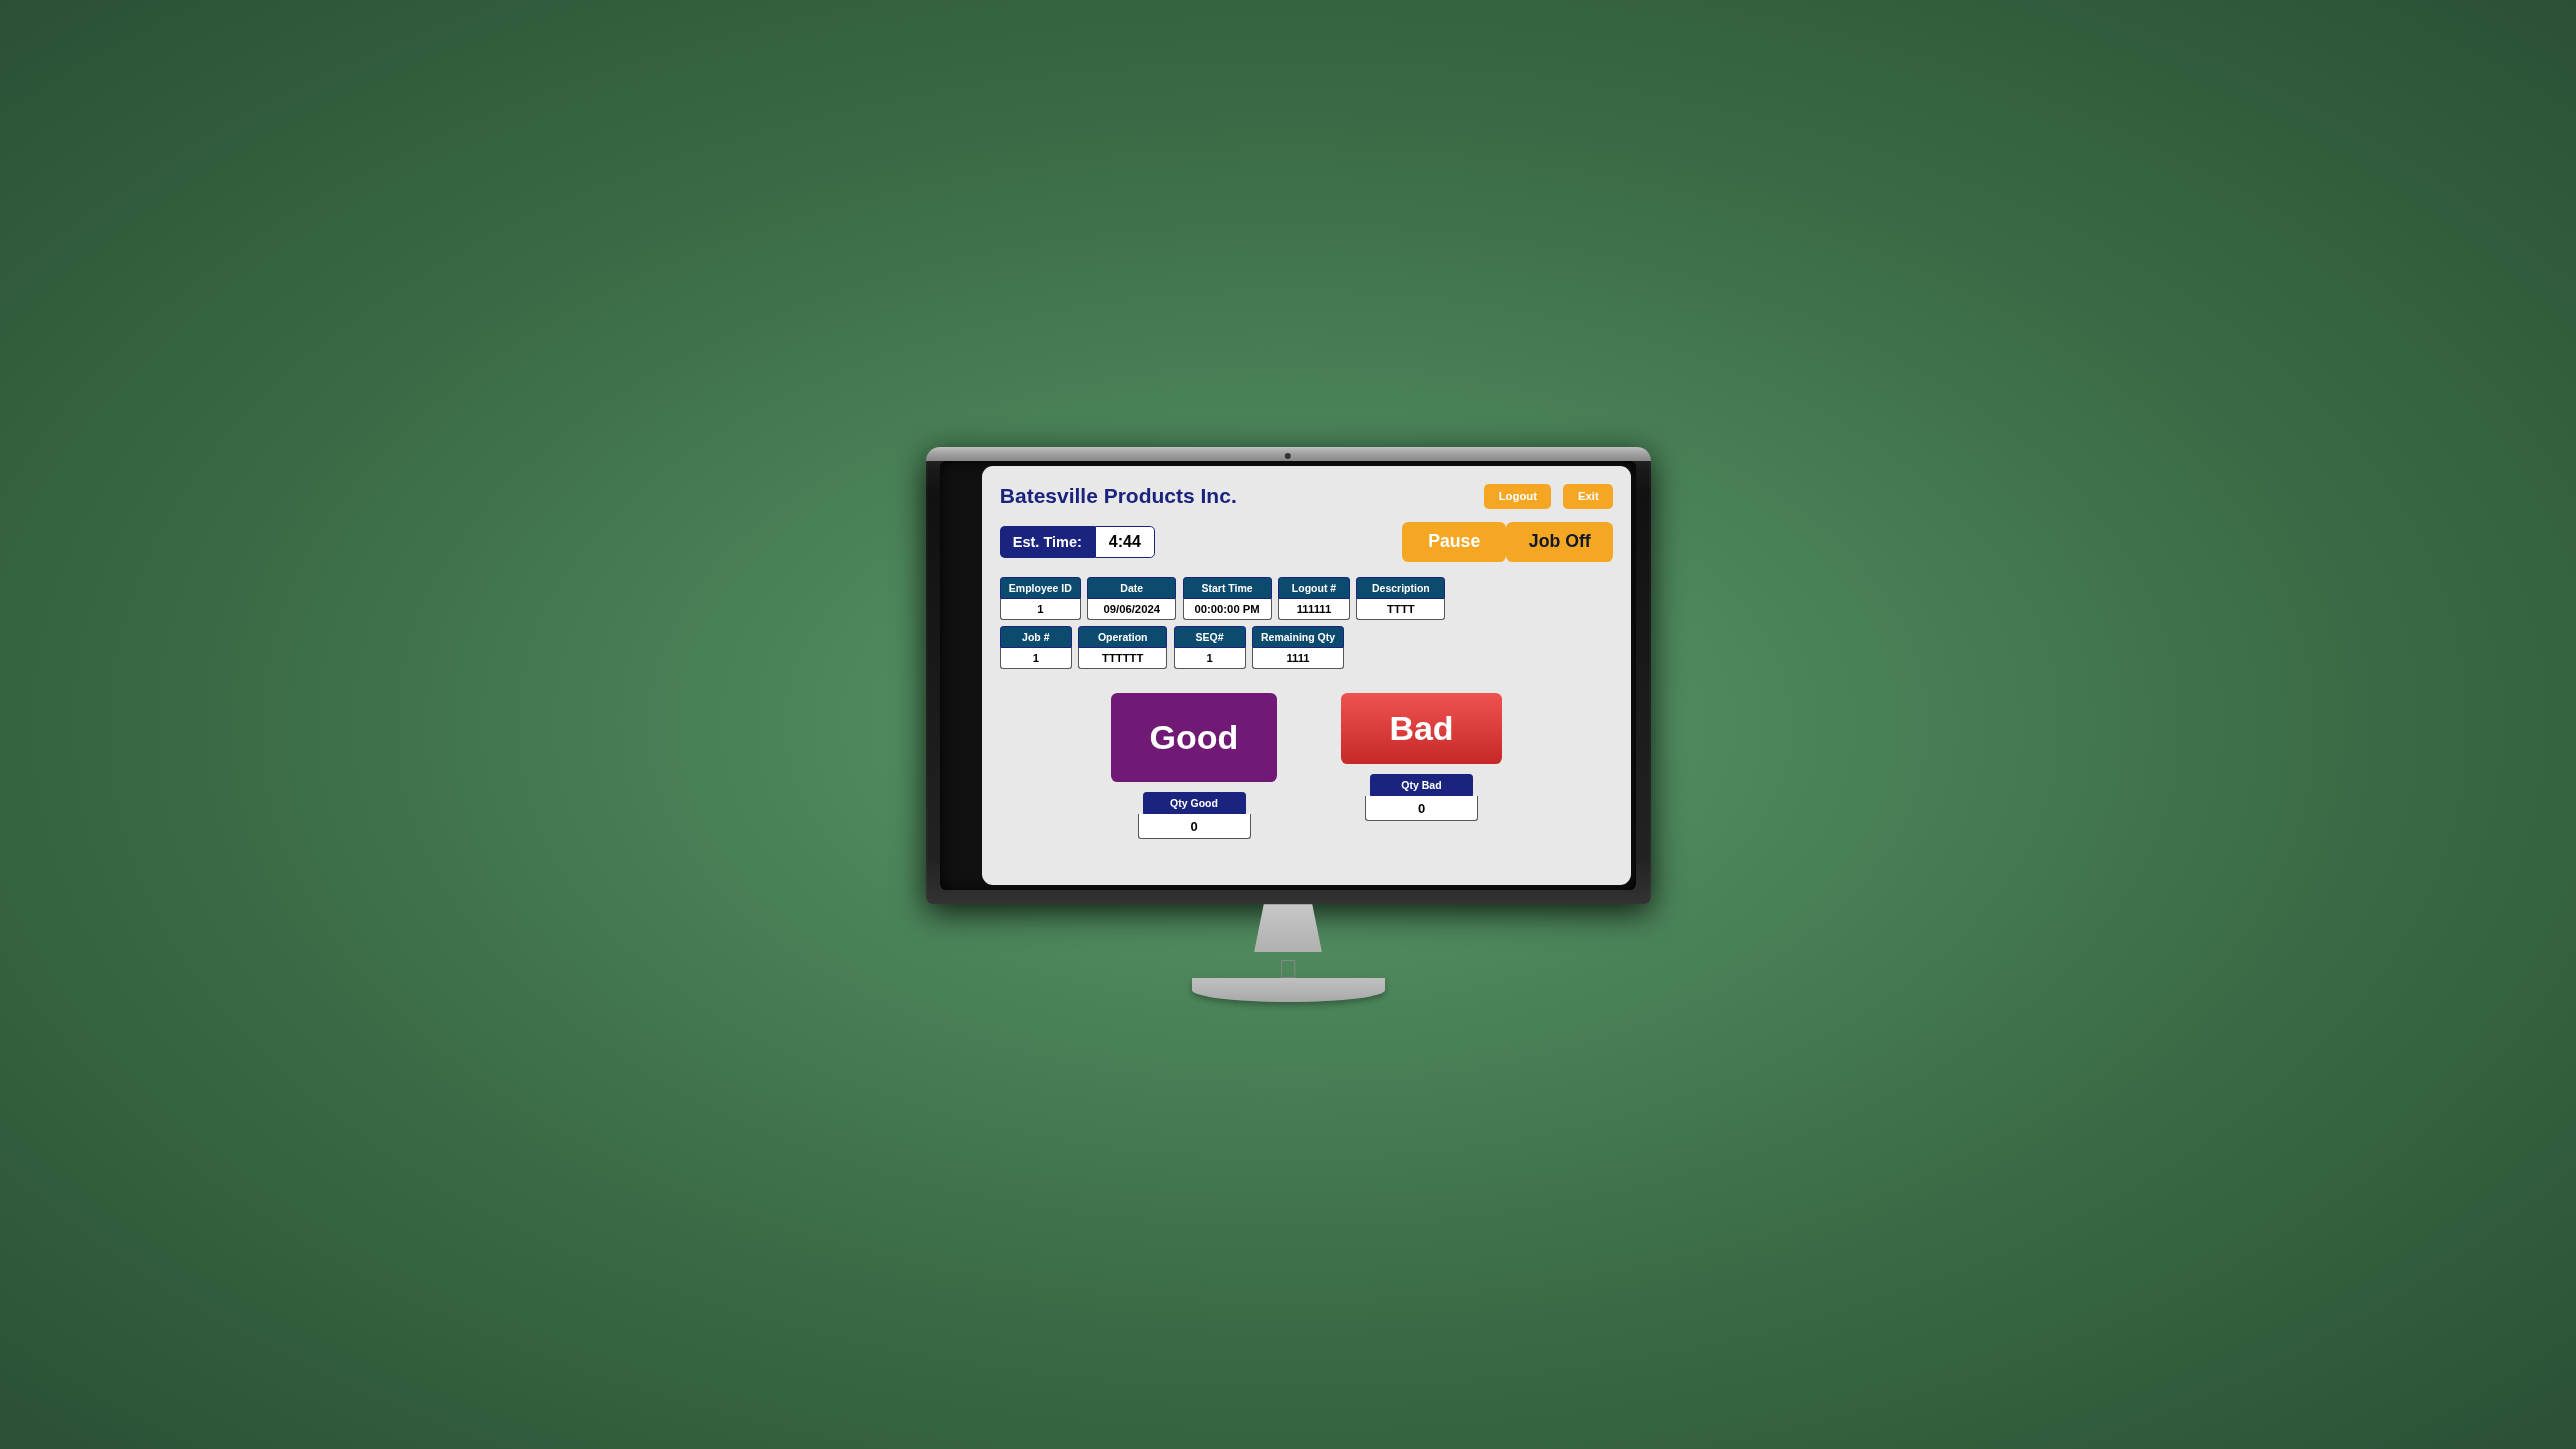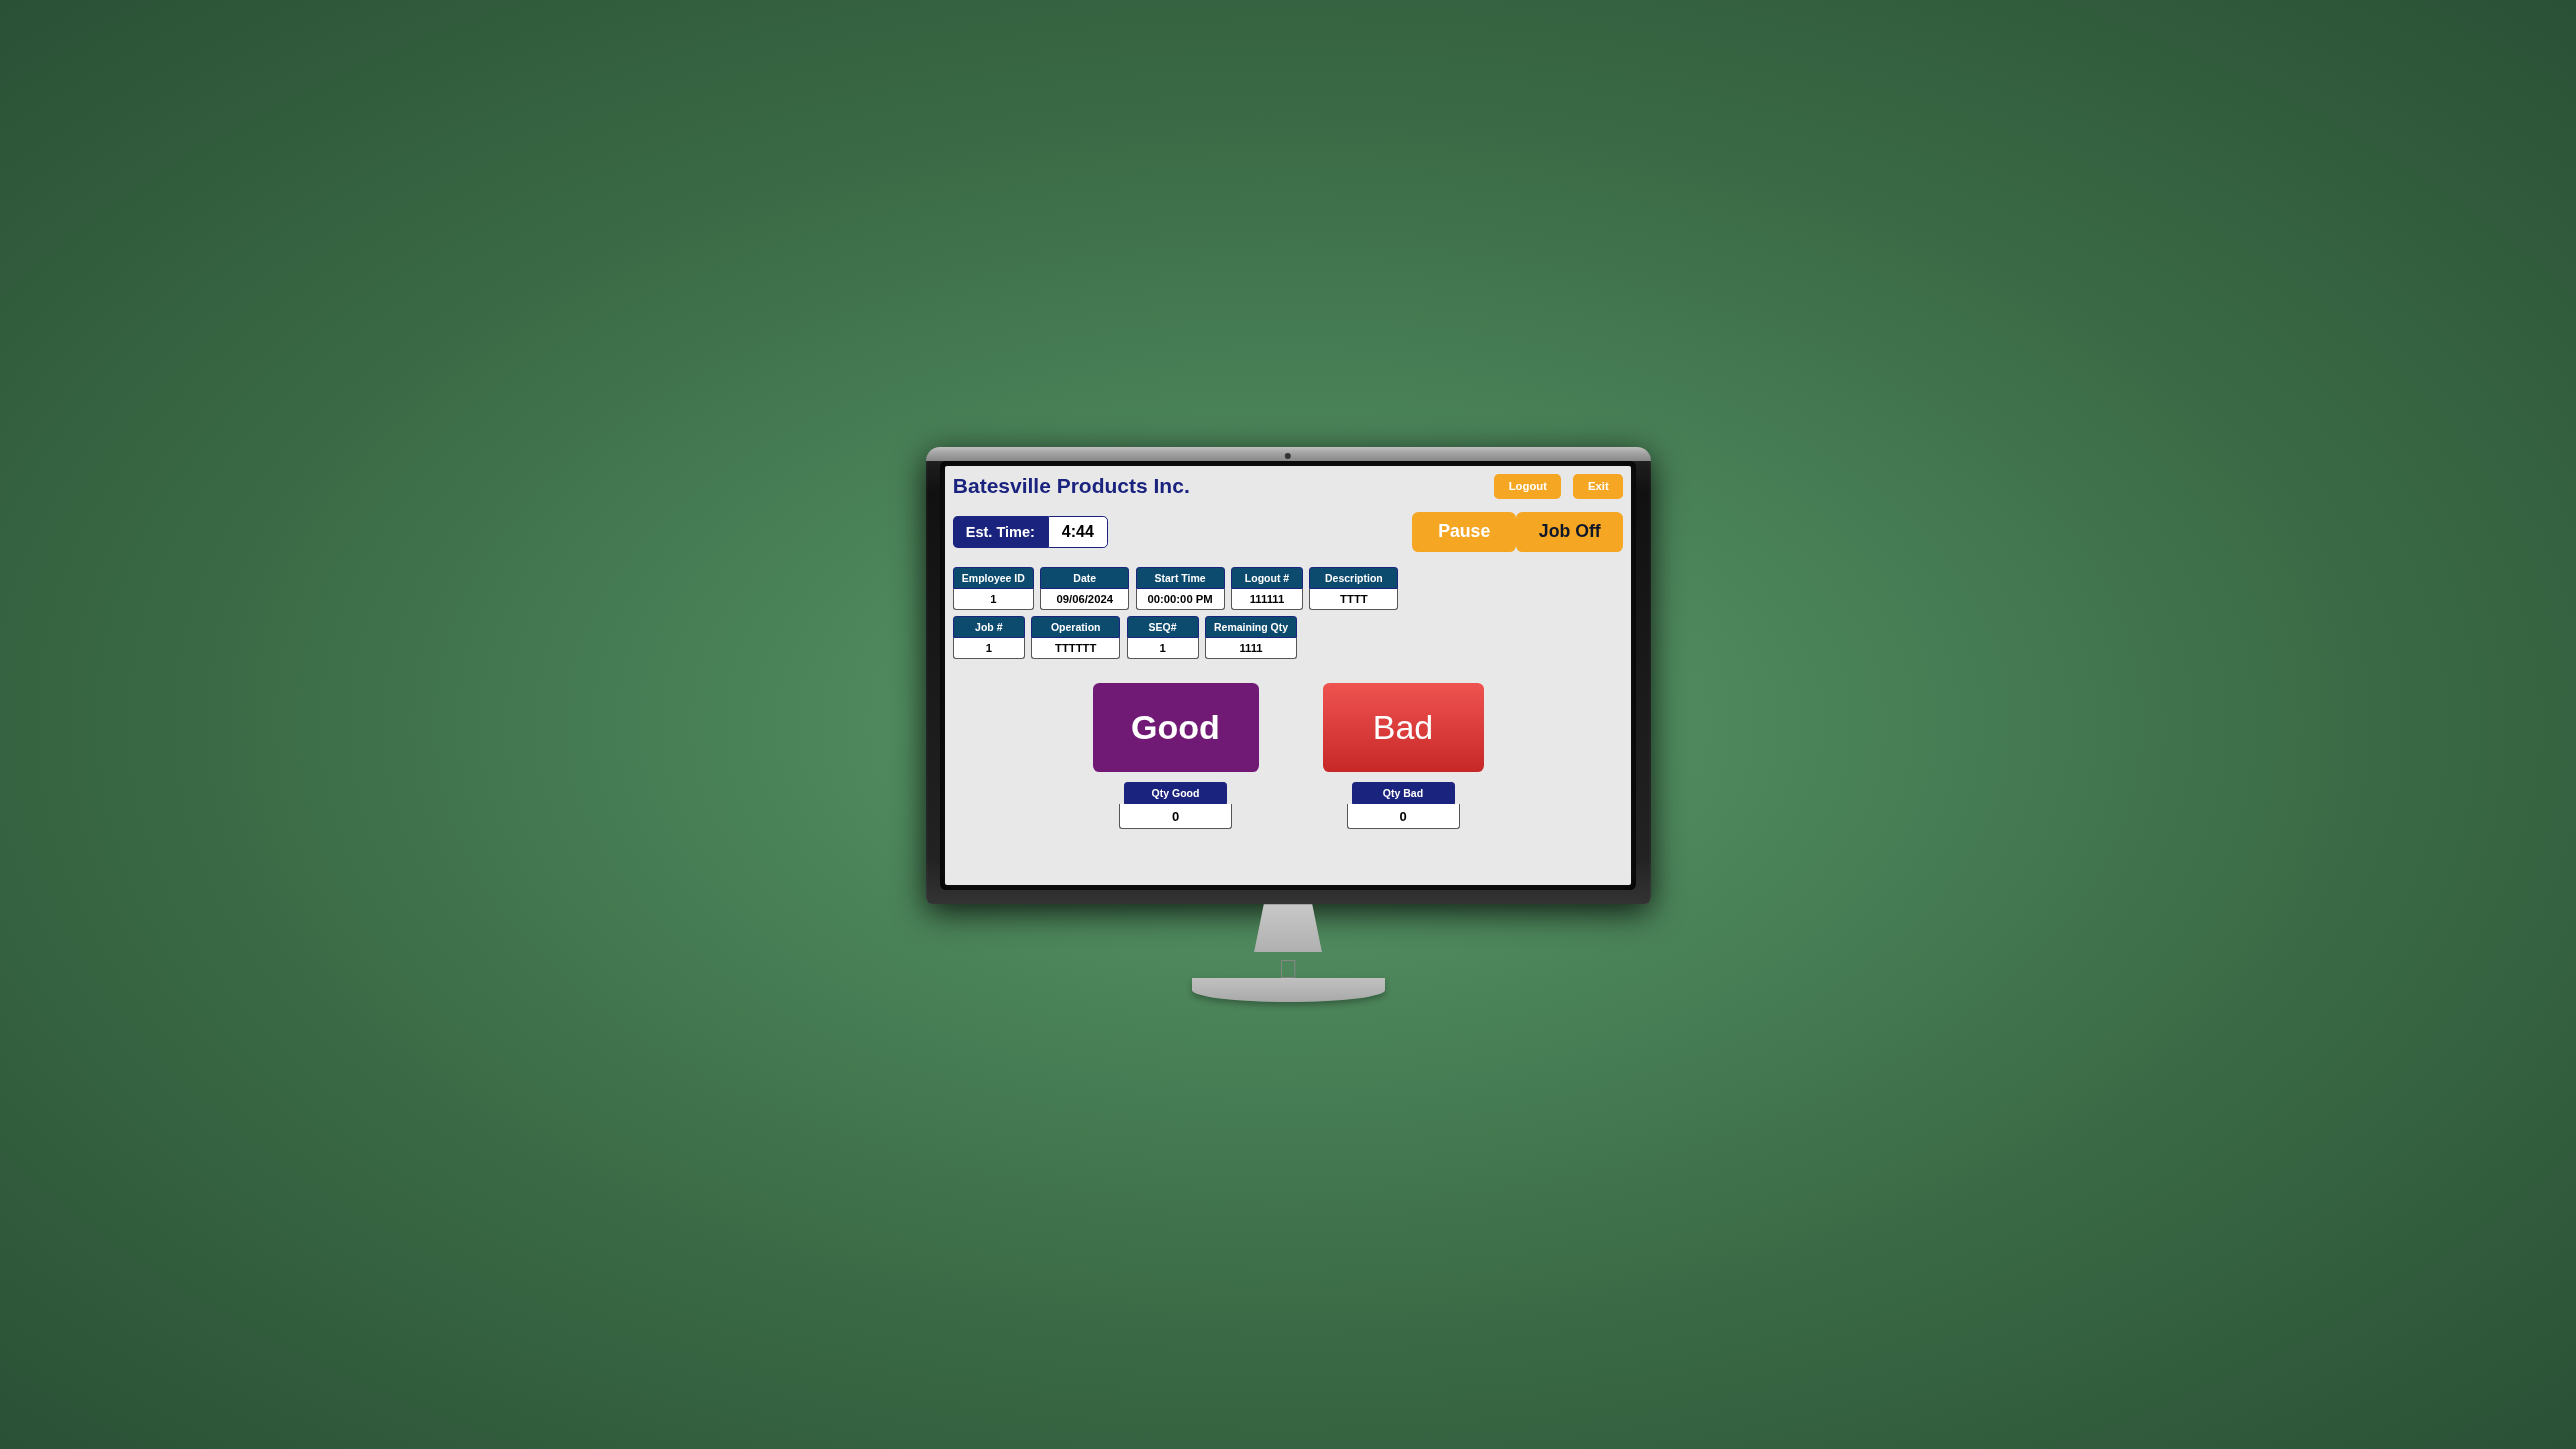--- a/index.html
+++ b/index.html
@@ -32,24 +32,25 @@
 
     .monitor-screen-bezel {
       background: #111;
       border-radius: 6.4px;
       padding: 4.8px;
       box-shadow: inset 0 0 16px rgba(0,0,0,0.9);
     }
 
     .monitor-screen {
       background: #e8e8e8;
-      border-radius: 2px;
-      padding: 8px;
+      border-radius: 11px;
+      padding: 18px;
       min-height: 419px;
       position: relative;
+      margin-left: 37px;
     }
 
     
     .monitor-body::before {
       content: '';
       position: absolute;
       top: 0; left: 0; right: 0;
       height: 14.5px;
       background: linear-gradient(180deg, #c0c0c0 0%, #a0a0a0 50%, #888 100%);
       border-radius: 16px 16px 0 0;
@@ -260,23 +261,23 @@
       cursor: pointer;
     }
 
     .btn-bad {
       background: linear-gradient(180deg, #ef5350 0%, #c62828 100%);
       color: white;
       border: none;
       border-radius: 6.4px;
       padding: 0;
       width: 161px;
-      height: 89px;
+      height: 71px;
       font-size: 34px;
-      font-weight: normal;
+      font-weight: bold;
       cursor: pointer;
     }
 
     .qty-group {
       display: flex;
       flex-direction: column;
       align-items: center;
     }
 
     .qty-label {

